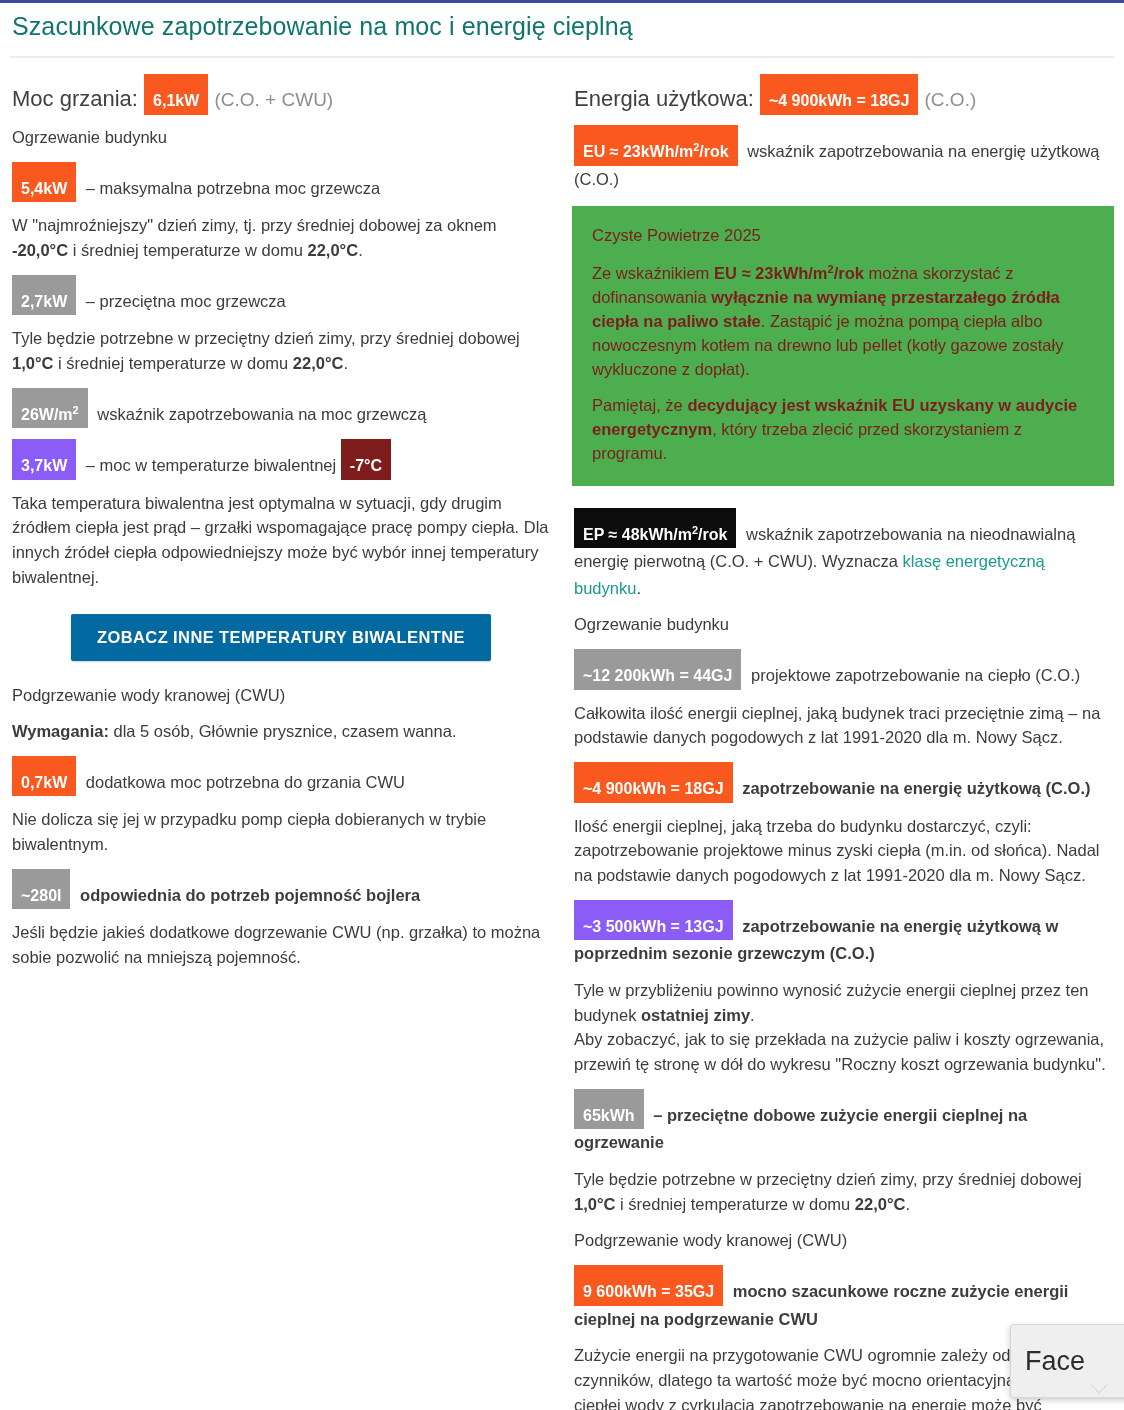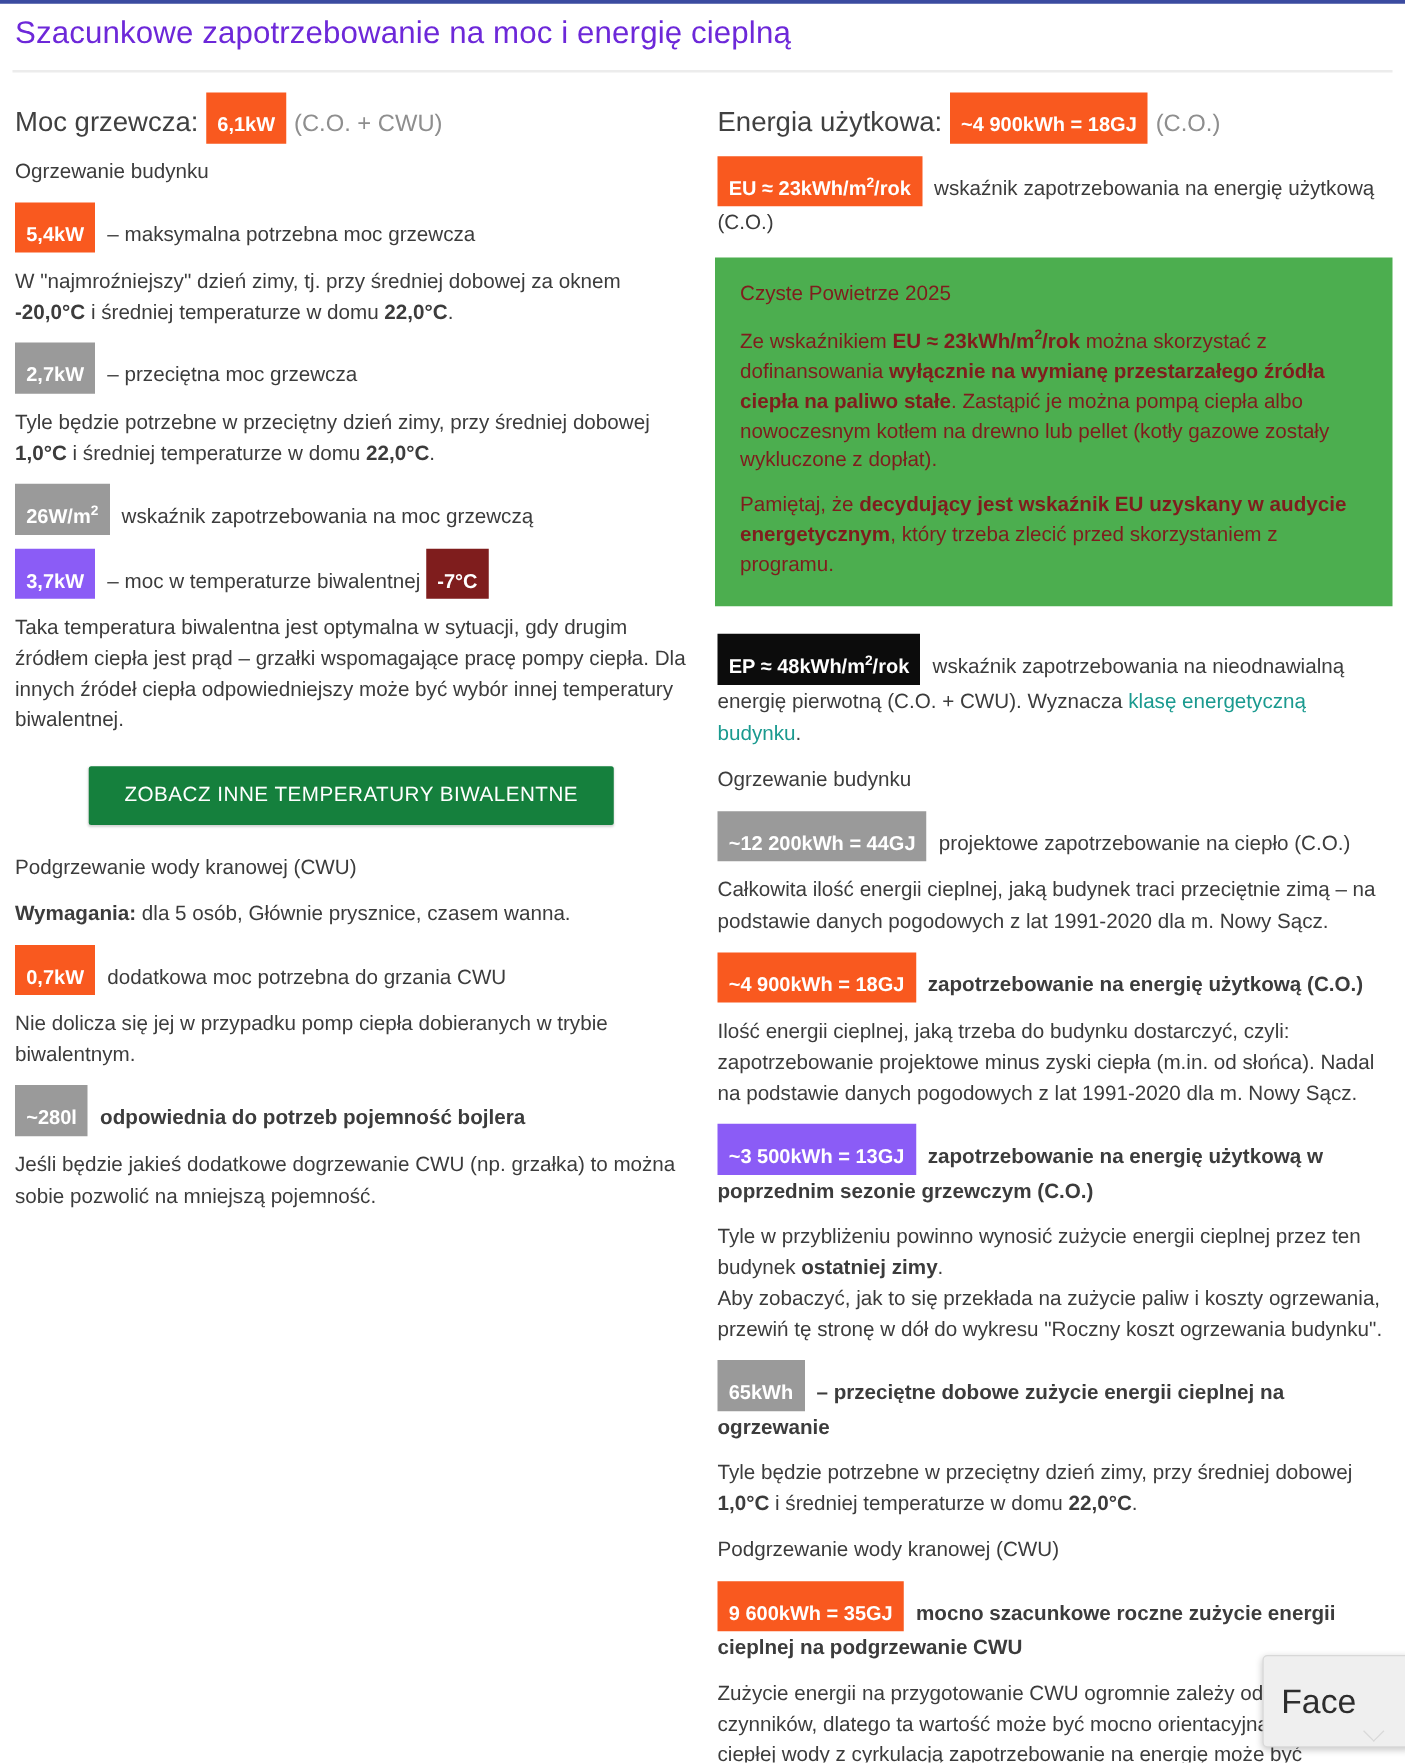--- a/index.html
+++ b/index.html
@@ -11,21 +11,21 @@
     color:#3c3c3c;
     overflow:hidden;
     position:relative;
   }
   #topbar { height:3px; background:#3b4ba0; width:100%; }
   #page { padding:0 10px; }
 
   h1#page-title {
     font-size:25px;
     font-weight:400;
-    color:#6d28d9;
+    color:#0f766e;
     margin:8px 0 0 2px;
     letter-spacing:0.1px;
     line-height:1.25;
   }
   #title-rule {
     height:2px; background:#ececec;
     margin:14px 0 0 0;
   }
 
   #cols { display:flex; gap:0; margin-top:16px; }
@@ -62,27 +62,27 @@
   .line {
     font-size:16.5px; line-height:1.62; margin:0 0 11px 2px; color:#3c3c3c;
   }
   .line .after { margin-left:5px; }
   .line.bold-after .after { font-weight:bold; }
 
   .btn {
     display:block;
     margin:24px auto 22px auto;
     width:420px;
-    background:#15803d;
+    background:#0369a1;
     color:#fff;
     border:none;
     border-radius:2px;
     padding:14px 10px;
     font-size:16.5px;
-    font-weight:normal;
+    font-weight:bold;
     letter-spacing:0.4px;
     text-align:center;
     cursor:pointer;
     box-shadow:0 1px 2px rgba(0,0,0,.18);
     font-family:"Liberation Sans", sans-serif;
   }
 
   .infobox {
     background:#4cae4f;
     color:#7f1d1d;
@@ -131,21 +131,21 @@
 <div id="page">
 
   <h1 id="page-title">Szacunkowe zapotrzebowanie na moc i energię cieplną</h1>
   <div id="title-rule"></div>
 
   <div id="cols">
 
     <div class="col left">
 
       <div class="sec-head">
-        <span>Moc grzewcza:</span>
+        <span>Moc grzania:</span>
         <span class="badge b-orange">6,1kW</span>
         <span class="muted">(C.O. + CWU)</span>
       </div>
 
       <p class="t">Ogrzewanie budynku</p>
 
       <div class="line">
         <span class="badge b-orange">5,4kW</span>
         <span class="after">– maksymalna potrzebna moc grzewcza</span>
       </div>

